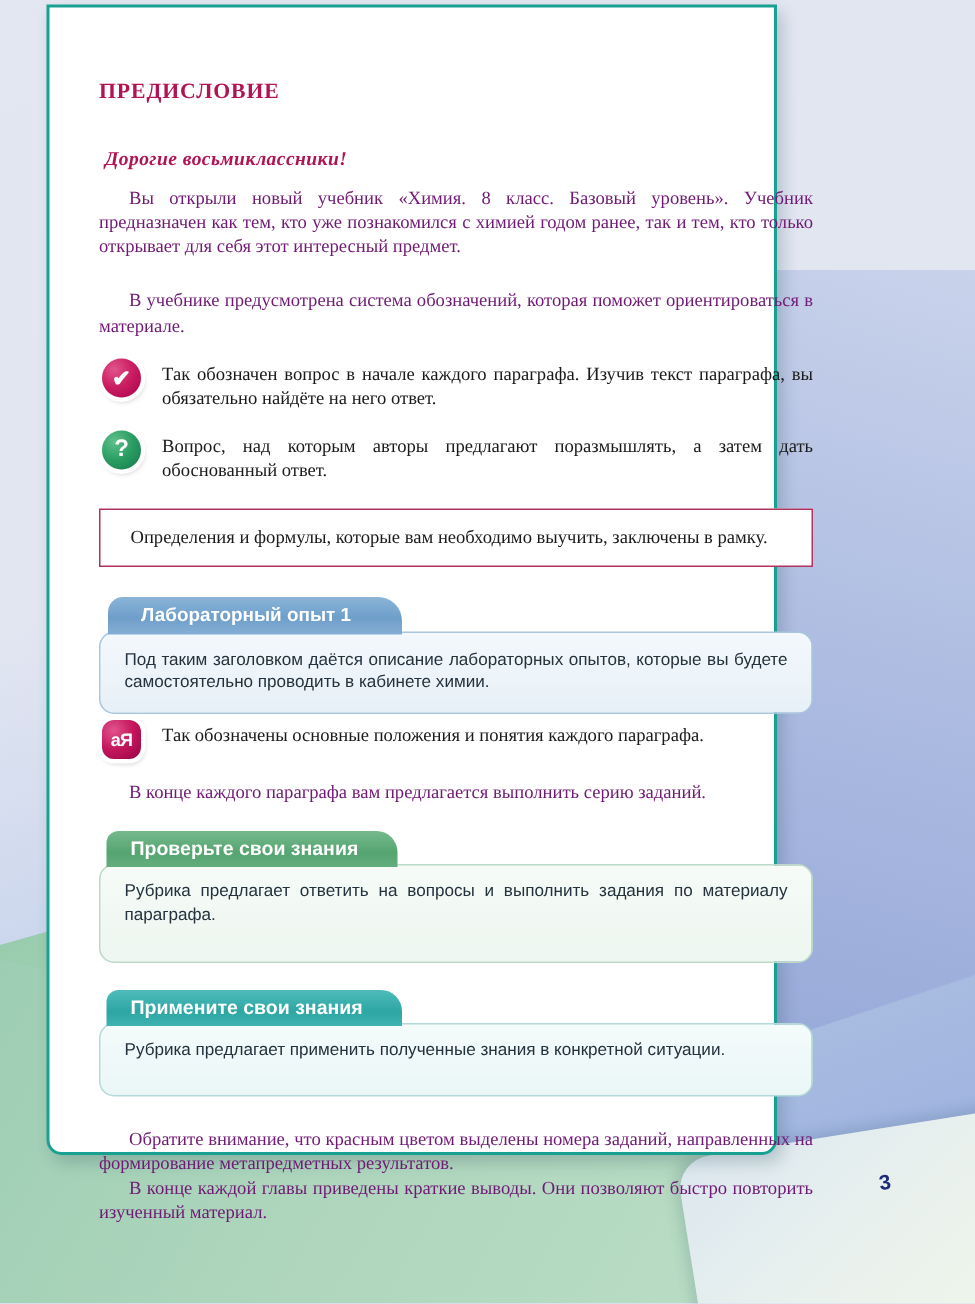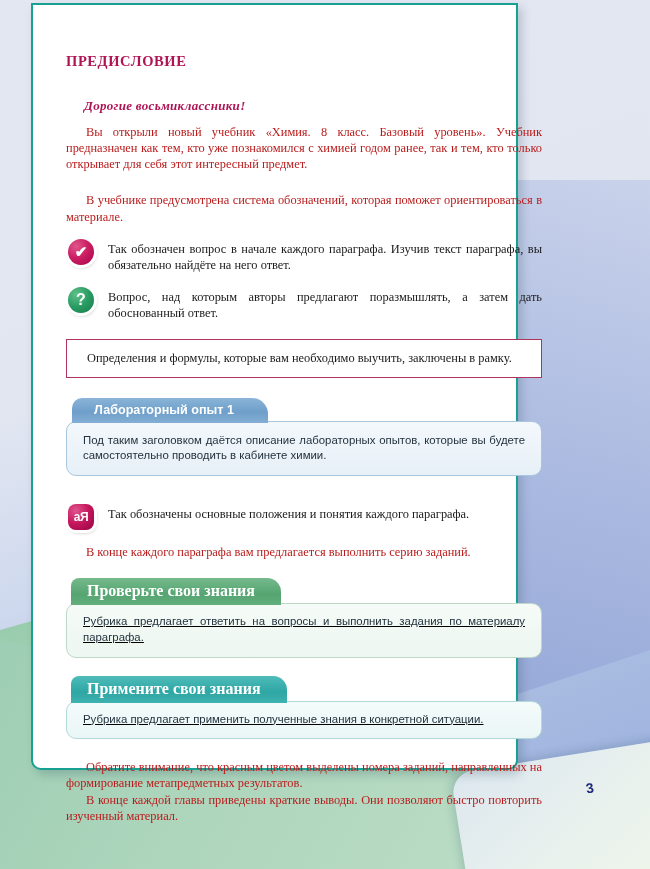--- a/index.html
+++ b/index.html
@@ -56,27 +56,27 @@
   }
   #page-inner{position:absolute;left:33px;top:48px;width:476px;}
 
   h1.title{
     margin:0 0 28px 0;
     font-family:"Liberation Serif", serif;
     font-size:14.5px;font-weight:bold;color:#b01455;
     letter-spacing:.6px;
   }
   .greeting{
-    margin:0 0 10px 18px;
+    margin:0 0 10px 4px;
     font-size:13px;font-weight:bold;font-style:italic;color:#b01455;
     letter-spacing:.3px;
   }
   p.body{
     margin:0;
-    font-size:12.4px;line-height:1.30;color:#b91c1c;
+    font-size:12.4px;line-height:1.30;color:#701a75;
     text-align:justify;text-indent:20px;
     font-family:"Liberation Serif", serif;
   }
 
   
   .icon-row{display:flex;align-items:flex-start;margin-top:14px;}
   .icon-row .txt{
     flex:1;font-size:12.4px;line-height:1.30;color:#1a1a1a;
     text-align:justify;margin-left:14px;padding-top:2px;
   }
@@ -119,29 +119,28 @@
   }
   .lab-body p{
     margin:0;font-family:"Liberation Sans",sans-serif;
     font-size:11.4px;line-height:1.38;color:#23323d;text-align:justify;
   }
 
   
   .rubric{margin-top:18px;position:relative;}
   .rub-tab{
     position:relative;z-index:2;display:inline-block;
-    color:#fff;font-family:Liberation Serif, serif;font-weight:bold;
-    font-size:16px;padding:4px 26px 5px 16px;
+    color:#fff;font-family:Liberation Sans, sans-serif;font-weight:bold;
+    font-size:13px;padding:4px 26px 5px 16px;
     border-radius:8px 14px 0 0;margin-left:5px;
   }
   .rub-body{
     position:relative;z-index:1;margin-top:-2px;
     border:1px solid #cfd8d4;border-radius:10px;
-    padding:10px 16px 11px 16px;
-    text-decoration:underline;
+    padding:10px 16px 22px 16px;
   }
   .rub-body p{
     margin:0;font-family:"Liberation Sans",sans-serif;
     font-size:11.4px;line-height:1.38;color:#23323d;text-align:justify;
   }
   .rubric.green .rub-tab{background:linear-gradient(180deg,#76b98c 0%,#55a571 60%,#63ad7c 100%);}
   .rubric.green .rub-body{background:linear-gradient(180deg,#f6fbf7 0%,#edf6f0 100%);border-color:#bcd8c6;}
   .rubric.teal  .rub-tab{background:linear-gradient(180deg,#4fbcbb 0%,#2da6a4 60%,#3fb3b1 100%);}
   .rubric.teal  .rub-body{background:linear-gradient(180deg,#f4fbfb 0%,#eaf6f6 100%);border-color:#b3d9d8;}
   .rubric.purple .rub-tab{background:linear-gradient(180deg,#b073bd 0%,#9c4fad 60%,#a860b5 100%);}
@@ -194,21 +193,21 @@
       <p>Определения и формулы, которые вам необходимо выучить, заключены в рамку.</p>
     </div>
 
     <div class="lab">
       <div class="lab-tab">Лабораторный опыт  1</div>
       <div class="lab-body">
         <p>Под таким заголовком даётся описание лабораторных опытов, которые вы будете самостоятельно проводить в кабинете химии.</p>
       </div>
     </div>
 
-    <div class="icon-row" style="margin-top:28px;">
+    <div class="icon-row" style="margin-top:4px;">
       <div class="badge sq">аЯ</div>
       <div class="txt">Так обозначены основные положения и понятия каждого параграфа.</div>
     </div>
 
     <p class="body" style="margin-top:14px;">В конце каждого параграфа вам предлагается выполнить серию заданий.</p>
 
     <div class="rubric green">
       <div class="rub-tab">Проверьте свои знания</div>
       <div class="rub-body">
         <p>Рубрика предлагает ответить на вопросы и выполнить задания по материалу параграфа.</p>

